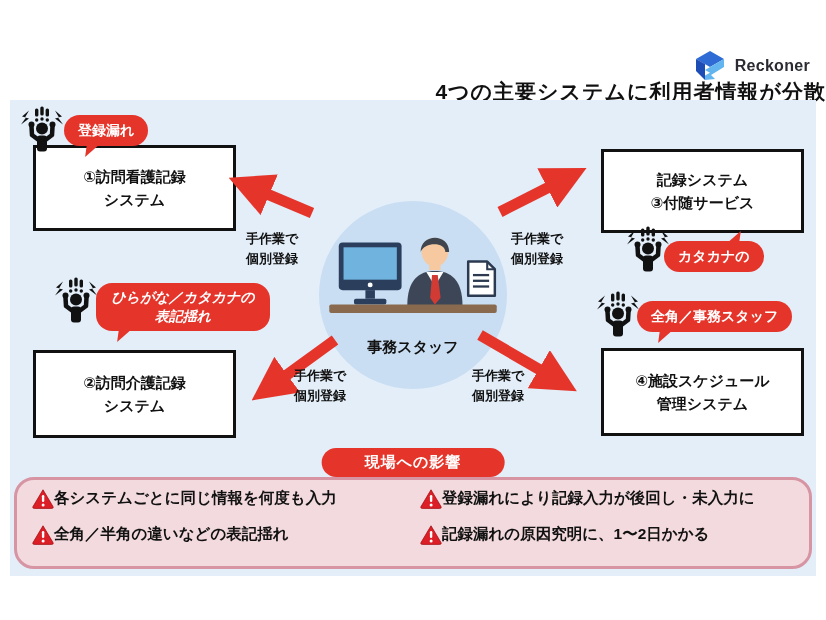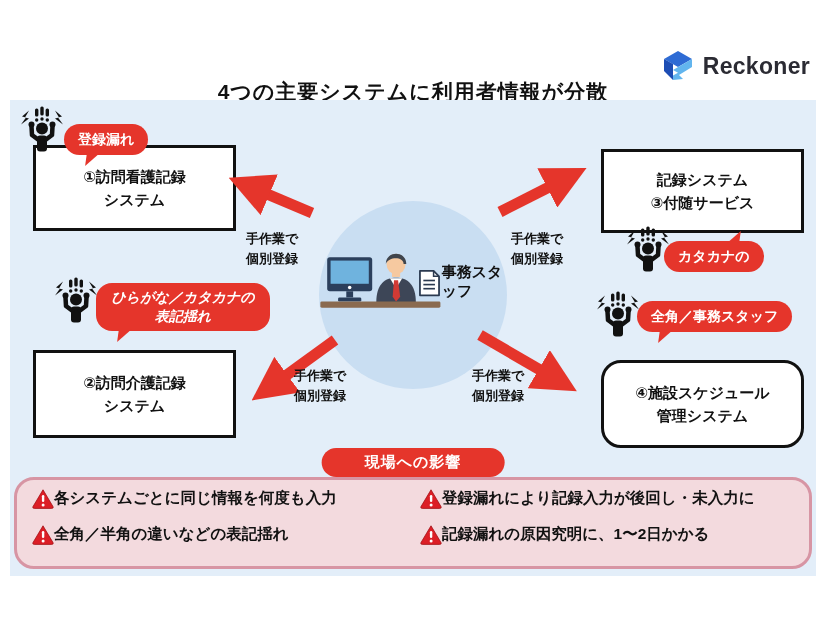--- a/index.html
+++ b/index.html
@@ -3,52 +3,52 @@
 <meta charset="utf-8">
 <style>
   html,body{margin:0;padding:0;}
   body{
     width:826px;height:620px;position:relative;background:#ffffff;
     font-family:"Liberation Sans","DejaVu Sans",sans-serif;color:#111;
     overflow:hidden;
   }
   .abs{position:absolute;}
   
-  .title{top:58px;left:0;width:100%;text-align:center;font-size:21px;font-weight:800;letter-spacing:1px;color:#111;margin-top:20px;}
+  .title{top:58px;left:0;width:100%;text-align:right;font-size:21px;font-weight:800;letter-spacing:1px;color:#111;margin-top:20px;}
   
   .logo{top:49px;right:16px;display:flex;align-items:center;gap:7px;}
-  .logo-text{font-size:23px;font-weight:600;color:#2b2b33;letter-spacing:.3px;}
+  .logo-text{font-size:16px;font-weight:600;color:#2b2b33;letter-spacing:.3px;}
   
   .panel{left:10px;top:100px;width:806px;height:476px;background:#e3eef9;}
   
   .sysbox{background:#ffffff;border:3px solid #111;display:flex;flex-direction:column;align-items:center;justify-content:center;font-size:15px;font-weight:700;line-height:1.55;text-align:center;}
   .box1{left:33px;top:145px;width:197px;height:80px;}
   .box2{left:33px;top:350px;width:197px;height:82px;}
   .box3{left:601px;top:149px;width:197px;height:78px;}
-  .box4{left:601px;top:360px;width:197px;height:82px;border-radius:20px;}
+  .box4{left:601px;top:348px;width:197px;height:82px;}
   
   .bubble{background:#e5352b;color:#fff;font-weight:700;font-size:14px;border-radius:16px;
     display:flex;flex-direction:column;align-items:center;justify-content:center;text-align:center;
     padding:5px 14px;line-height:1.35;z-index:4;}
   .bubble:after{content:"";position:absolute;width:0;height:0;}
   .tail-dl:after{bottom:-11px;left:22px;border-top:13px solid #e5352b;border-right:13px solid transparent;transform:skewX(-8deg);}
   .tail-ur:after{top:-10px;right:24px;border-bottom:12px solid #e5352b;border-left:12px solid transparent;transform:skewX(-8deg);}
-  .b1{left:64px;top:115px;height:21px;margin-top:9px;}
+  .b1{left:64px;top:115px;height:21px;}
   .b2{left:96px;top:283px;width:146px;font-style:italic;}
   .b3{left:664px;top:241px;height:21px;}
   .b4{left:637px;top:301px;height:21px;}
   
   .person{width:48px;height:53px;z-index:5;}
   .p1{left:18px;top:106px;}
   .p2{left:52px;top:277px;}
   .p3{left:624px;top:226px;}
   .p4{left:594px;top:291px;}
   
   .circle{left:319px;top:201px;width:188px;height:188px;border-radius:50%;background:#c9def2;
-    display:flex;flex-direction:row;align-items:center;justify-content:flex-end;padding-bottom:32px;box-sizing:border-box;}
+    display:flex;flex-direction:column;align-items:center;justify-content:flex-end;padding-bottom:32px;box-sizing:border-box;}
   .circle-label{font-size:15px;font-weight:800;margin-top:6px;}
   
   .alabel{font-size:13px;font-weight:700;line-height:1.55;z-index:3;}
   .al1{left:246px;top:229px;}
   .al2{left:511px;top:229px;}
   .al3{left:294px;top:366px;}
   .al4{left:472px;top:366px;}
   
   .impact-box{left:14px;top:477px;width:792px;height:86px;background:#f3dade;border:3px solid #d795a4;border-radius:20px;}
   .impact-pill{top:448px;left:50%;transform:translateX(-50%);background:#e5352b;color:#fff;font-size:15px;font-weight:800;

